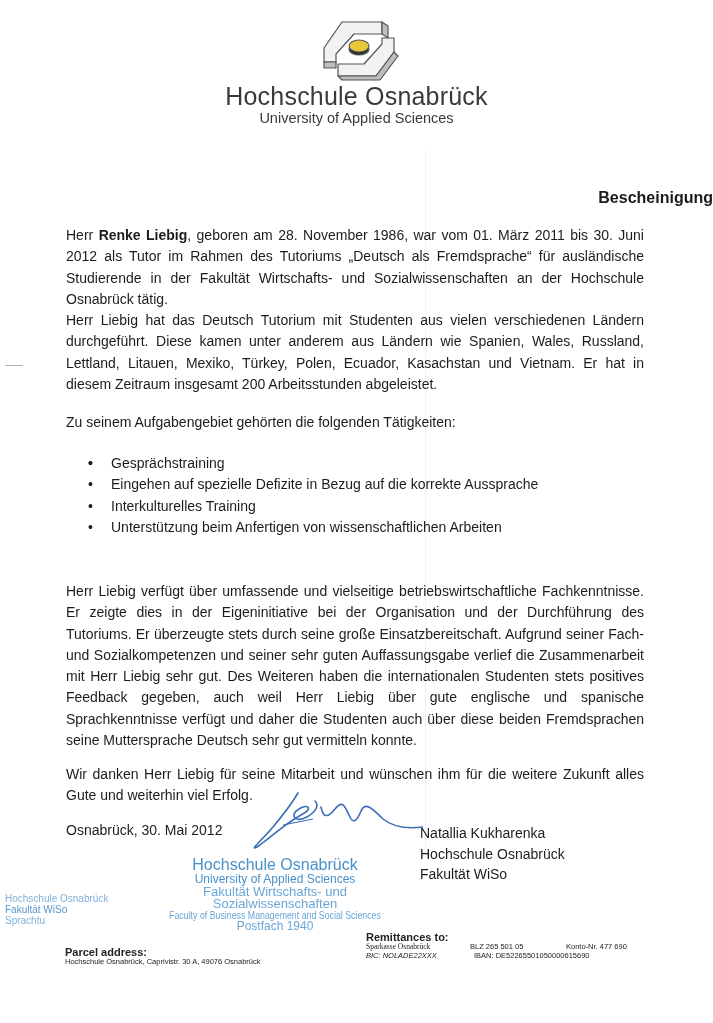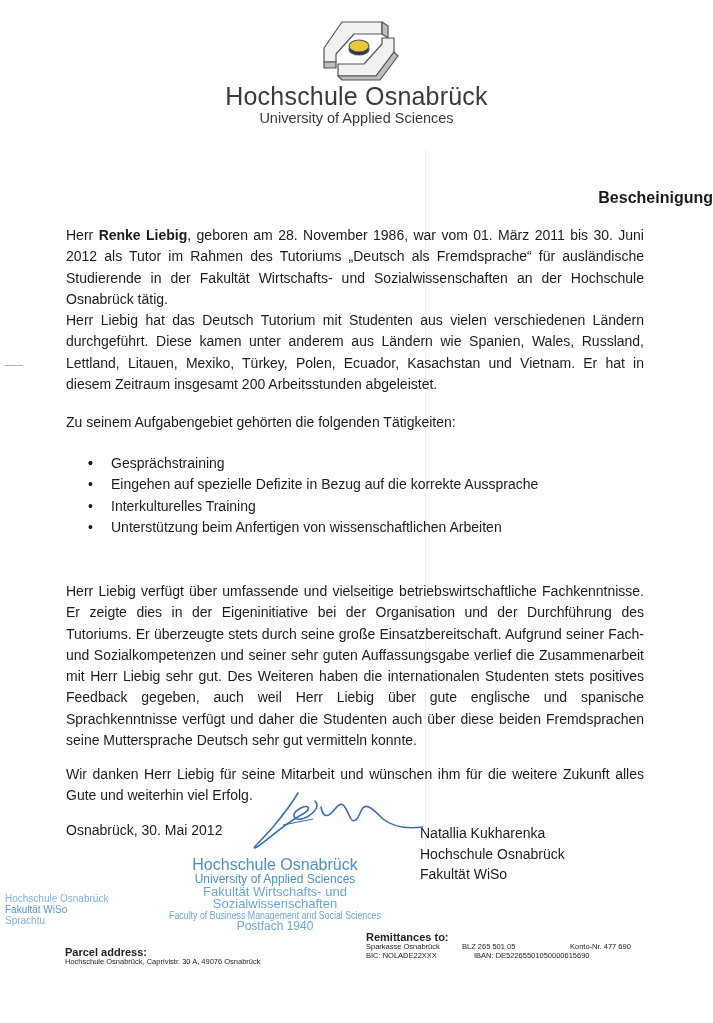--- a/index.html
+++ b/index.html
@@ -111,21 +111,21 @@
 </div>
 
 <div class="footer-block" style="left:65px; top:947px;">
   <div class="fh">Parcel address:</div>
   <div>Hochschule Osnabrück, Caprivistr. 30 A, 49076 Osnabrück</div>
 </div>
 
 <div class="footer-block" style="left:366px; top:932px;">
   <div class="fh">Remittances to:</div>
   <div class="bank-row">
-    <span style="width:96px;">Sparkasse Osnabrück</span>
-    <span style="width:108px;">BLZ 265 501 05</span>
+    <span style="width:104px;font-family:Liberation Serif, serif;">Sparkasse Osnabrück</span>
+    <span style="width:96px;">BLZ 265 501 05</span>
     <span>Konto-Nr. 477 690</span>
   </div>
   <div class="bank-row">
-    <span style="width:108px;">BIC: NOLADE22XXX</span>
+    <span style="width:108px;font-style:italic;">BIC: NOLADE22XXX</span>
     <span>IBAN: DE52265501050000615690</span>
   </div>
 </div>
 
 </body></html>

